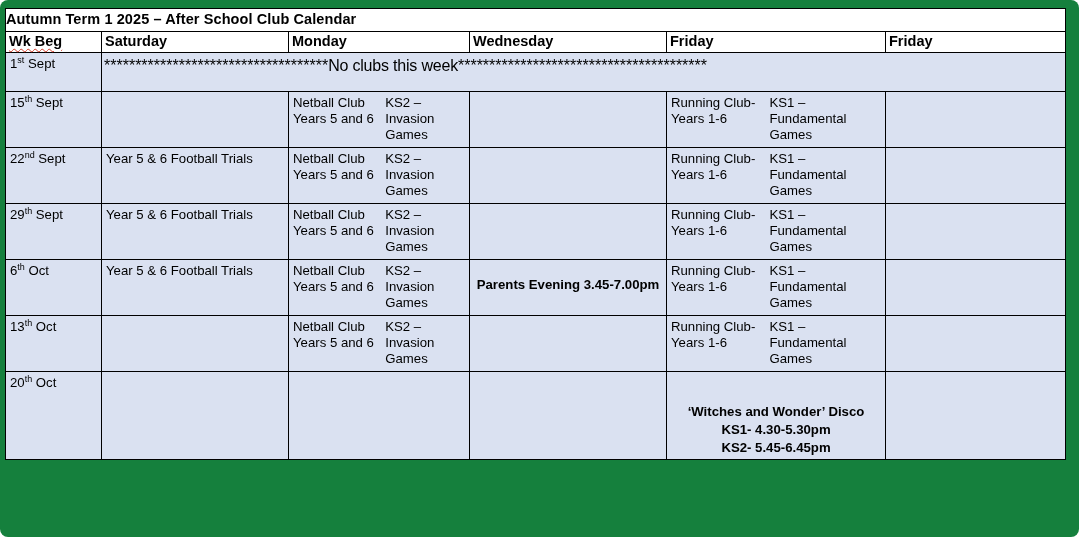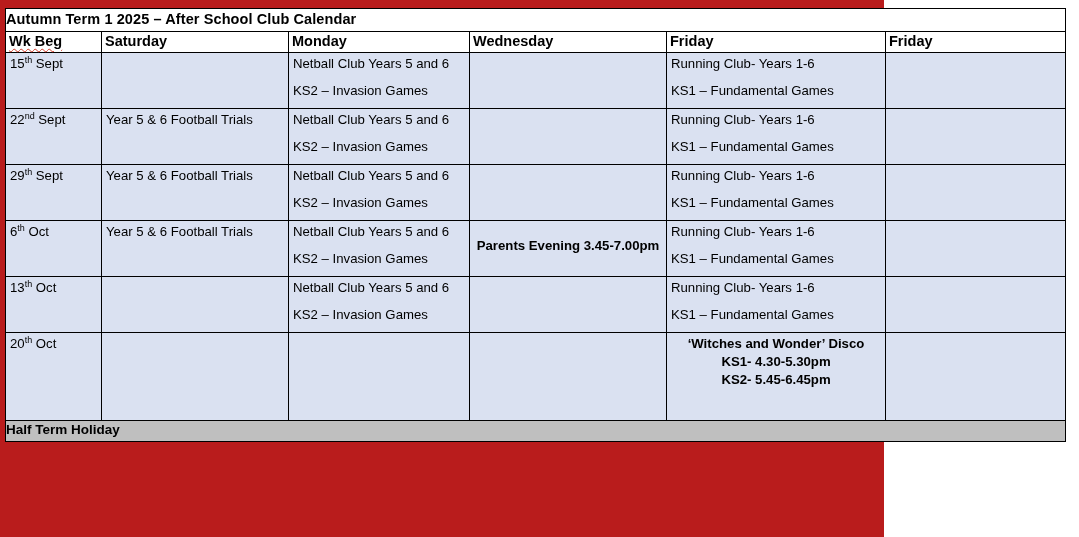--- a/index.html
+++ b/index.html
@@ -11,23 +11,24 @@
   body {
     width: 1079px;
     height: 537px;
     font-family: "Liberation Sans", sans-serif;
     color: #000000;
     overflow: hidden;
   }
 
   .page {
     position: relative;
-    width: 884px;
+    width: 1079px;
     height: 537px;
-    background: #b91c1c;
+    background: #15803d;
+    border-radius: 8px;
   }
 
   table.calendar {
     position: absolute;
     left: 5px;
     top: 8px;
     width: 1060px;
     border-collapse: collapse;
     table-layout: fixed;
     background: #ffffff;
@@ -117,21 +118,21 @@
   }
   .banner .stars {
     font-family: "Liberation Sans", sans-serif;
     letter-spacing: 0px;
   }
 
   
   .club-row td { height: 55px; }
   .club-cell {
     display: flex;
-    flex-direction: column;
+    flex-direction: row;
     justify-content: space-between;
     height: 49px;
     padding: 3px 4px 3px 4px;
     font-size: 13.2px;
     line-height: 16px;
     box-sizing: border-box;
   }
   .club-cell .line1 { }
   .club-cell .line2 { }
 
@@ -147,21 +148,21 @@
     font-weight: bold;
     text-align: center;
   }
 
   
   .disco-row td { height: 87px; }
   .disco-cell {
     display: flex;
     flex-direction: column;
     align-items: center;
-    justify-content: flex-start;
+    justify-content: flex-end;
     height: 87px;
     padding: 2px 4px;
     box-sizing: border-box;
     text-align: center;
     font-size: 13.2px;
     font-weight: bold;
     line-height: 18px;
   }
   .disco-cell .disco-line { display: block; }
 
@@ -215,20 +216,28 @@
         <span class="hdr-text">Wednesday</span>
       </th>
       <th>
         <span class="hdr-text">Friday</span>
       </th>
       <th>
         <span class="hdr-text">Friday</span>
       </th>
     </tr>
 
+    <tr class="body-row noclub-row">
+      <td class="date-cell">
+        <span class="cell-pad"><span>1</span><sup>st</sup> <span>Sept</span></span>
+      </td>
+      <td colspan="5">
+        <span class="banner"><span class="stars">************************************</span><span>No clubs this week</span><span class="stars">****************************************</span></span>
+      </td>
+    </tr>
 
 
     <tr class="body-row club-row">
       <td class="date-cell">
         <span class="cell-pad"><span>15</span><sup>th</sup> <span>Sept</span></span>
       </td>
       <td>
         <span class="club-cell">
           <span class="line1"></span>
           <span class="line2"></span>
@@ -392,21 +401,16 @@
           <span class="disco-line">‘Witches and Wonder’ Disco</span>
           <span class="disco-line">KS1- 4.30-5.30pm</span>
           <span class="disco-line">KS2- 5.45-6.45pm</span>
         </span>
       </td>
       <td>
         <span class="disco-cell"></span>
       </td>
     </tr>
 
-    <tr class="halfterm-row">
-      <td colspan="6">
-        <span class="halfterm-text">Half Term Holiday</span>
-      </td>
-    </tr>
 
   </tbody>
     </table>
 </div>
 
 </body></html>

